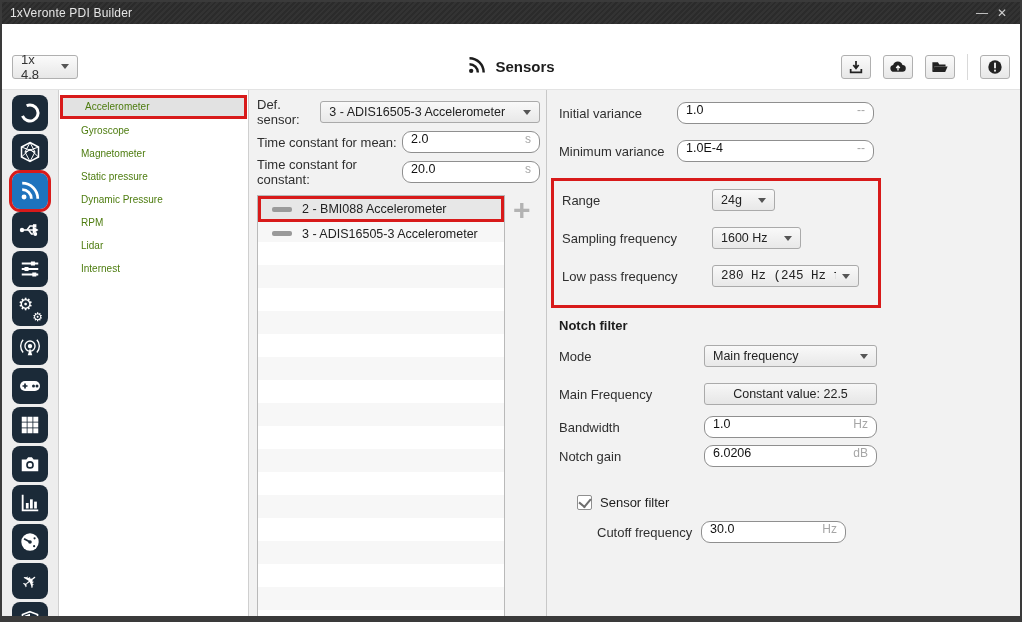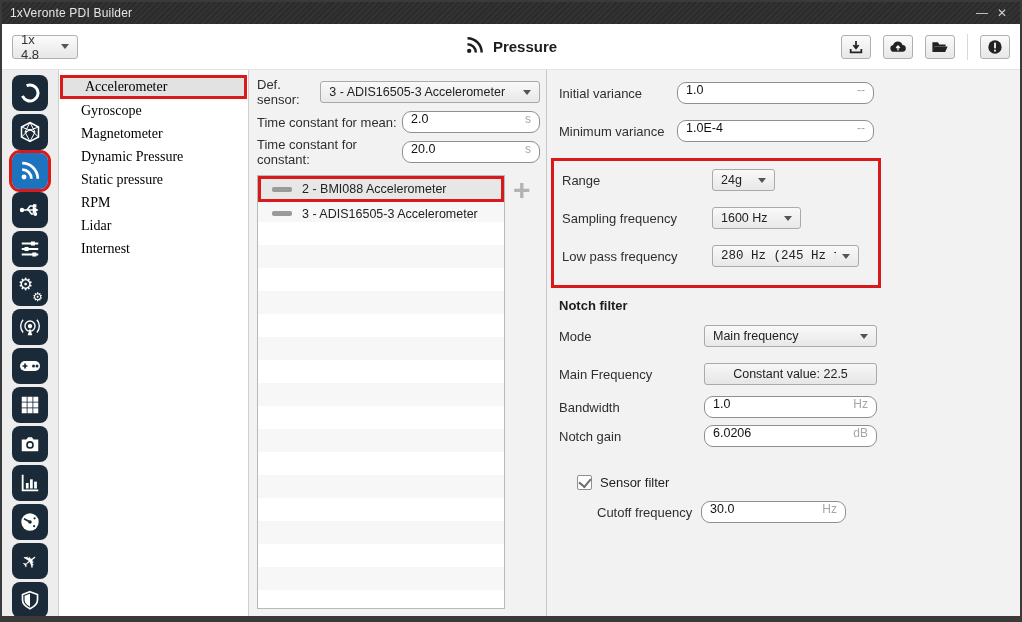--- a/index.html
+++ b/index.html
@@ -13,21 +13,21 @@
   .titlebar{
     height:22px; flex:0 0 22px; background:#2b2b2b;
     background-image:repeating-linear-gradient(135deg, rgba(255,255,255,.04) 0 2px, rgba(0,0,0,0) 2px 4px);
     color:#e6e6e6; font-size:12px; display:flex; align-items:center; padding:0 8px;
   }
   .titlebar .title{ flex:1; letter-spacing:.2px; }
   .win-btn{ color:#cfcfcf; font-size:12px; width:20px; text-align:center; cursor:default; }
   
   .toolbar{
     height:46px; flex:0 0 46px; background:#fff; border-bottom:1px solid #e3e3e3;
-    display:flex; align-items:center; padding:0 10px; position:relative;
+    display:flex; align-items:center; padding:0 10px; position:relative;margin-top:20px;
   }
   .btnish{
     background:linear-gradient(#fbfbfb,#e7e7e7); border:1px solid #b0b0b0; border-radius:3px;
     height:24px; display:inline-flex; align-items:center; justify-content:center;
     font-size:13px; color:#333;
   }
   .version-dd{ width:66px; gap:8px; padding:0 8px; justify-content:space-between; }
   .caret{ width:0; height:0; border-left:4px solid transparent; border-right:4px solid transparent; border-top:5px solid #555; }
   .page-head{
     position:absolute; left:0; right:0; top:0; bottom:0;
@@ -49,21 +49,21 @@
   }
   .tile.active{ background:#1e73be; outline:3px solid #d81a1a; outline-offset:0px; }
   .tile svg{ display:block; }
   .gear-glyphs{ position:relative; width:24px; height:24px; }
   .gear-glyphs .g1{ position:absolute; left:0px; top:-2px; font-size:17px; }
   .gear-glyphs .g2{ position:absolute; right:-1px; bottom:-4px; font-size:12px; }
   .plane-glyph{ font-size:19px; transform:rotate(-38deg); }
   
   .menu{ width:190px; flex:0 0 190px; background:#fff; border-right:1px solid #cfcfcf; padding-top:5px; }
   .menu-item{
-    height:23px; line-height:23px; font-size:14px; color:#000000; padding-left:22px; cursor:default;font-family:Liberation Serif, serif;
+    height:23px; line-height:23px; font-size:10px; color:#4d7c0f; padding-left:22px; cursor:default;
   }
   .menu-item.selected{
     background:#e2e2e2; border:3px solid #d81a1a; height:24px; line-height:18px; margin:0 1px 0 1px;
   }
   
   .contentbg{ flex:1; background:#f2f2f2; display:flex; min-width:0; }
   .mid{ width:297px; flex:0 0 297px; padding:11px 6px 0 8px; }
   .row{ display:flex; align-items:center; margin-bottom:8px; height:22px; }
   .lbl{ font-size:13px; color:#2f2f2f; }
   .dd{
@@ -138,21 +138,21 @@
       <span class="caret"></span>
     </div>
     <div class="page-head">
       <span>
         <svg width="20" height="20" viewBox="0 0 24 24">
           <circle cx="5" cy="19" r="2.6" fill="#1d1d1d"></circle>
           <path d="M3 11 a10 10 0 0 1 10 10" fill="none" stroke="#1d1d1d" stroke-width="3"></path>
           <path d="M3 4 a17 17 0 0 1 17 17" fill="none" stroke="#1d1d1d" stroke-width="3"></path>
         </svg>
       </span>
-      <span class="ttl">Pressure</span>
+      <span class="ttl">Sensors</span>
     </div>
     <div class="tool-right">
       <div class="btnish tool-btn">
         <svg width="16" height="16" viewBox="0 0 24 24">
           <path d="M12 3 v10 M8 9 l4 5 4-5" stroke="#222" stroke-width="2.6" fill="none"></path>
           <path d="M4 15 v5 h16 v-5" stroke="#222" stroke-width="2.6" fill="none"></path>
         </svg>
       </div>
       <div class="btnish tool-btn">
         <svg width="18" height="16" viewBox="0 0 26 22">
@@ -285,22 +285,22 @@
           <path d="M12 2 L21 5.5 V12 c0 5.5-5.5 8.8-9 10.5 C8.5 20.8 3 17.5 3 12 V5.5 Z" fill="none" stroke="#fff" stroke-width="2"></path>
           <path d="M12 4.5 V20 C9.5 18.6 5.5 16 5.5 12 V7 Z" fill="#fff"></path>
         </svg>
       </div>
     </div>
 
     <div class="menu">
       <div class="menu-item selected">Accelerometer</div>
       <div class="menu-item">Gyroscope</div>
       <div class="menu-item">Magnetometer</div>
+      <div class="menu-item">Static pressure</div>
       <div class="menu-item">Dynamic Pressure</div>
-      <div class="menu-item">Static pressure</div>
       <div class="menu-item">RPM</div>
       <div class="menu-item">Lidar</div>
       <div class="menu-item">Internest</div>
     </div>
 
     <div class="contentbg">
 
       <div class="mid">
         <div class="row r1">
           <span class="lbl">Def. sensor:</span>

